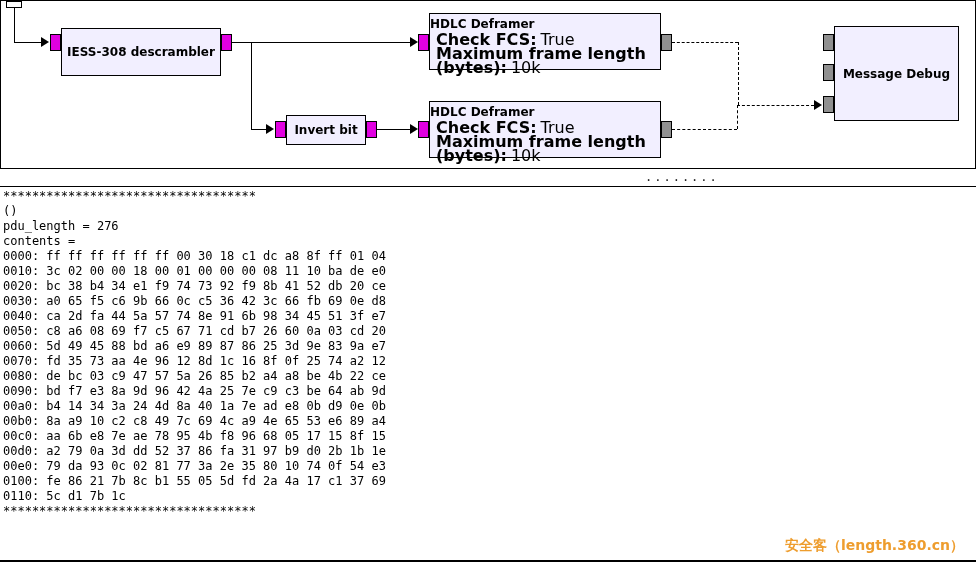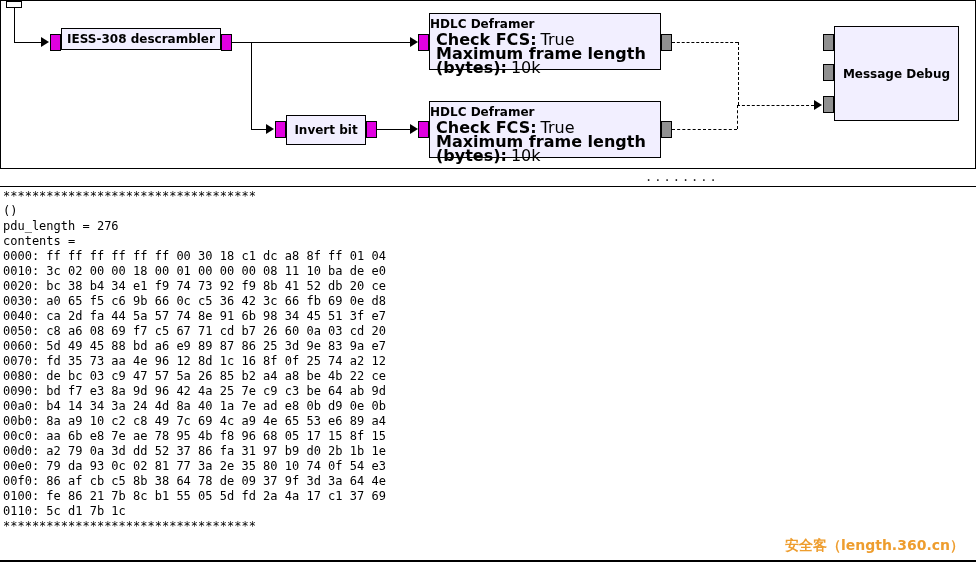--- a/index.html
+++ b/index.html
@@ -81,21 +81,21 @@
     <div class="arrow" style="left:409px;top:123px;"></div>
 
     <div class="wire-h dashed" style="left:671px;top:41px;width:66px;"></div>
     <div class="wire-v dashed" style="left:737px;top:41px;height:63px;"></div>
     <div class="wire-h dashed" style="left:671px;top:128px;width:65px;"></div>
     <div class="wire-v dashed" style="left:736px;top:104px;height:24px;"></div>
     <div class="wire-h dashed" style="left:736px;top:104px;width:77px;"></div>
     <div class="arrow" style="left:813px;top:99px;"></div>
 
     <div class="port byte" style="left:49px;top:33px;"></div>
-    <div class="block simple" style="left:60px;top:27px;width:160px;height:22px;">
+    <div class="block simple" style="left:60px;top:27px;width:160px;height:48px;">
       <div class="btitle">IESS-308 descrambler</div>
     </div>
     <div class="port byte" style="left:220px;top:33px;"></div>
 
     <div class="port byte" style="left:274px;top:120px;"></div>
     <div class="block simple" style="left:285px;top:114px;width:80px;height:30px;">
       <div class="btitle">Invert bit</div>
     </div>
     <div class="port byte" style="left:365px;top:120px;"></div>
 
@@ -145,21 +145,20 @@
       <div class="console-line">0050: c8 a6 08 69 f7 c5 67 71 cd b7 26 60 0a 03 cd 20</div>
       <div class="console-line">0060: 5d 49 45 88 bd a6 e9 89 87 86 25 3d 9e 83 9a e7</div>
       <div class="console-line">0070: fd 35 73 aa 4e 96 12 8d 1c 16 8f 0f 25 74 a2 12</div>
       <div class="console-line">0080: de bc 03 c9 47 57 5a 26 85 b2 a4 a8 be 4b 22 ce</div>
       <div class="console-line">0090: bd f7 e3 8a 9d 96 42 4a 25 7e c9 c3 be 64 ab 9d</div>
       <div class="console-line">00a0: b4 14 34 3a 24 4d 8a 40 1a 7e ad e8 0b d9 0e 0b</div>
       <div class="console-line">00b0: 8a a9 10 c2 c8 49 7c 69 4c a9 4e 65 53 e6 89 a4</div>
       <div class="console-line">00c0: aa 6b e8 7e ae 78 95 4b f8 96 68 05 17 15 8f 15</div>
       <div class="console-line">00d0: a2 79 0a 3d dd 52 37 86 fa 31 97 b9 d0 2b 1b 1e</div>
       <div class="console-line">00e0: 79 da 93 0c 02 81 77 3a 2e 35 80 10 74 0f 54 e3</div>
-      <div class="console-line">00f0: 86 af cb c5 8b 38 64 78 de 09 37 9f 3d 3a 64 4e</div>
       <div class="console-line">0100: fe 86 21 7b 8c b1 55 05 5d fd 2a 4a 17 c1 37 69</div>
       <div class="console-line">0110: 5c d1 7b 1c</div>
       <div class="console-line">***********************************</div>
     </div>
 
   <div class="watermark">安全客（length.360.cn）</div>
 
 </div>
 
 </body></html>

